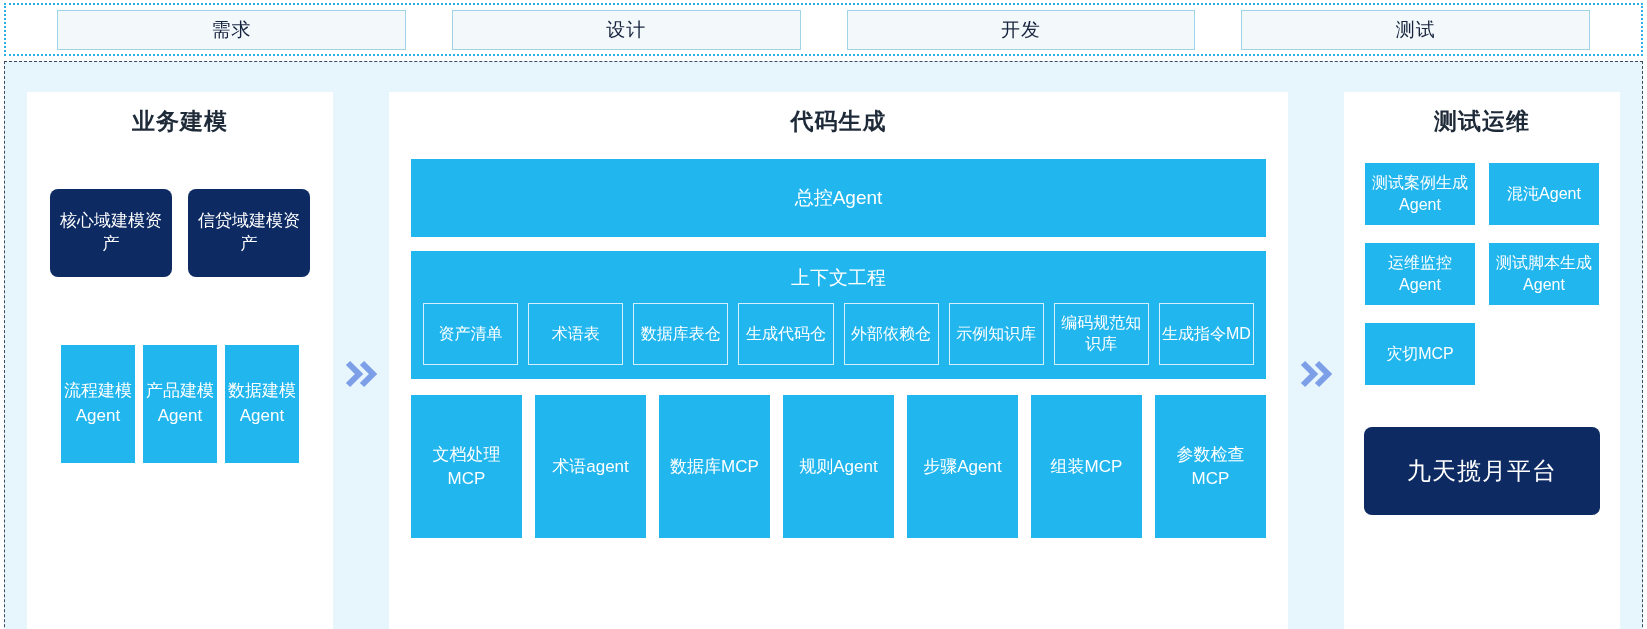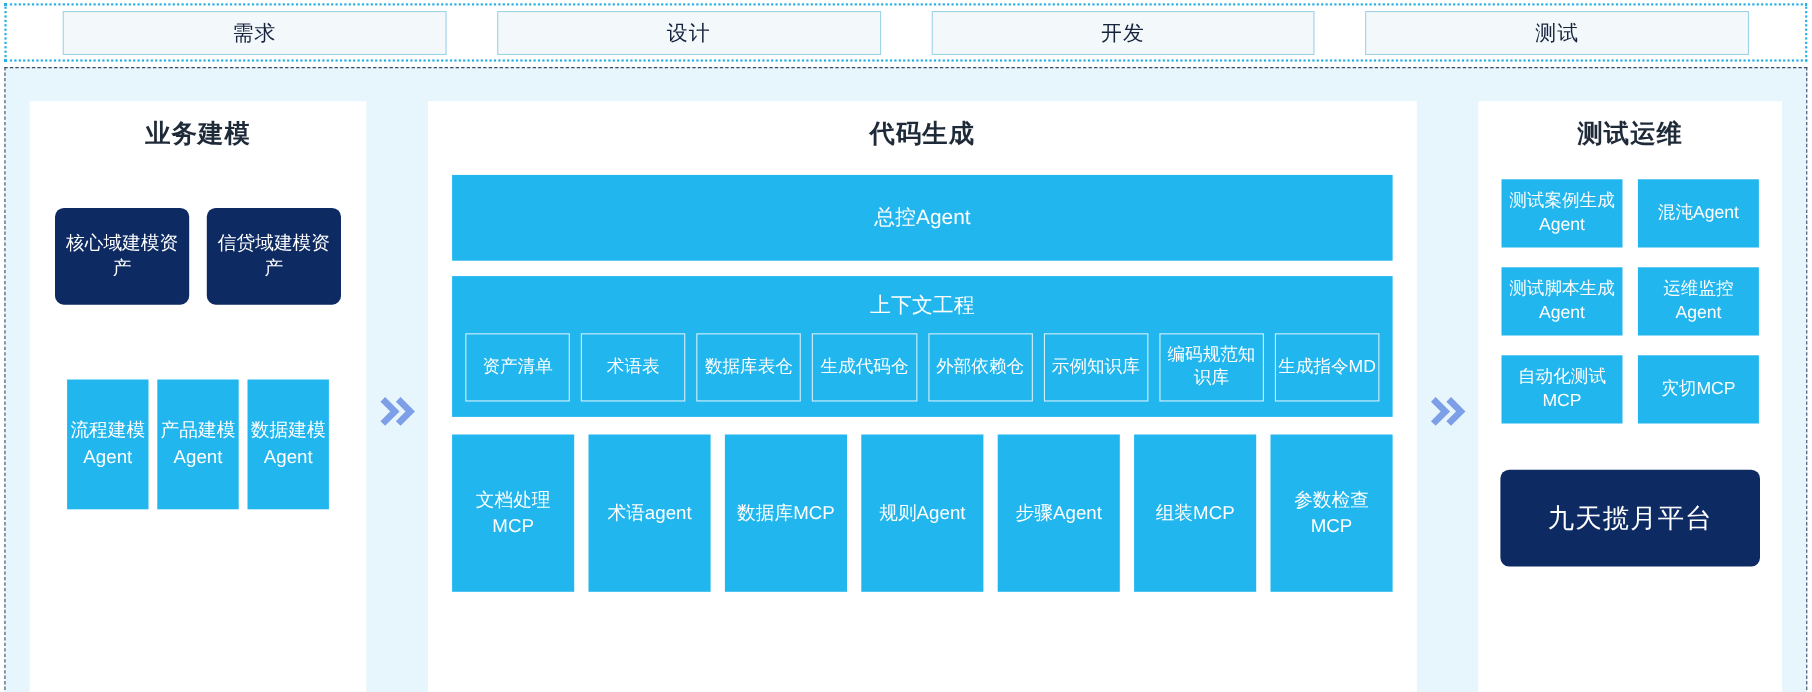--- a/index.html
+++ b/index.html
@@ -303,27 +303,24 @@
         <div class="card-title">测试运维</div>
 
         <div class="right-grid">
           <div class="right-box">
               <span>测试案例生成Agent</span>
             </div>
           <div class="right-box">
               <span>混沌Agent</span>
             </div>
           <div class="right-box">
+              <span>运维监控Agent</span>
+            </div>
+          <div class="right-box">
               <span>测试脚本生成Agent</span>
-            </div>
-          <div class="right-box">
-              <span>运维监控Agent</span>
-            </div>
-          <div class="right-box">
-              <span>自动化测试MCP</span>
             </div>
           <div class="right-box">
               <span>灾切MCP</span>
             </div>
         </div>
 
         <div class="platform-box">
           <span>九天揽月平台</span>
         </div>
       </div>

